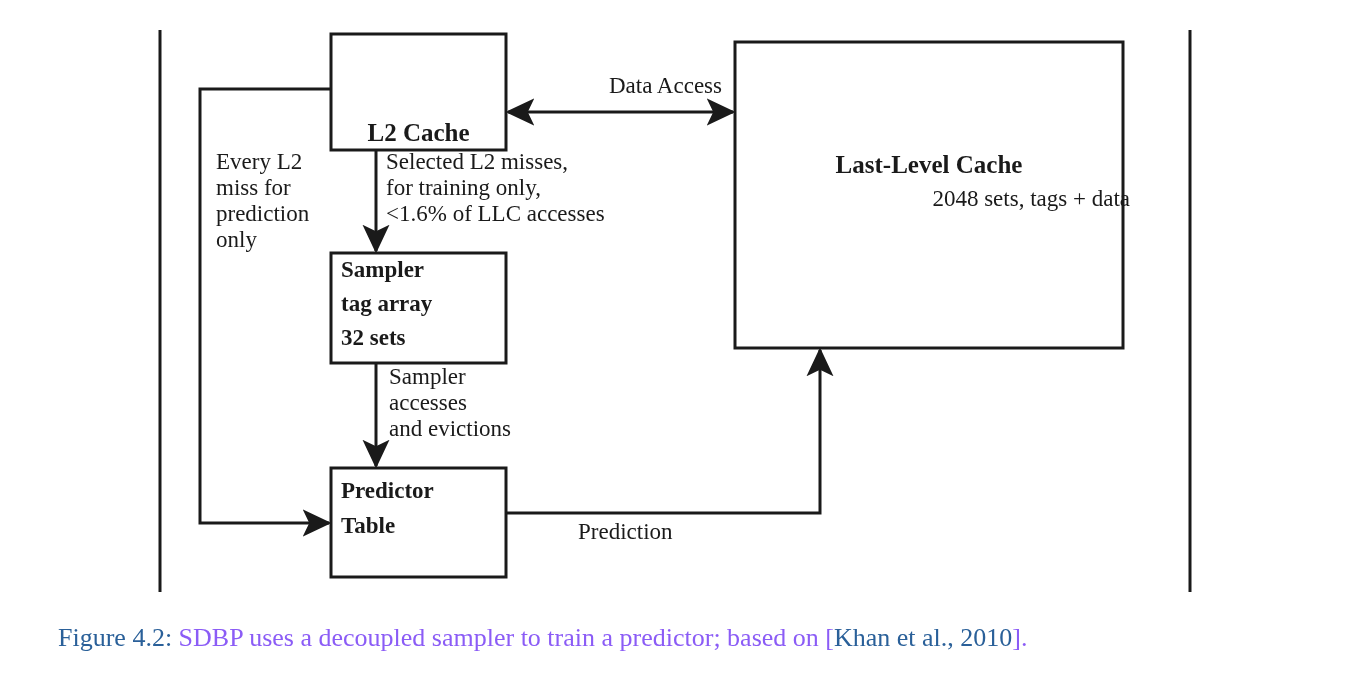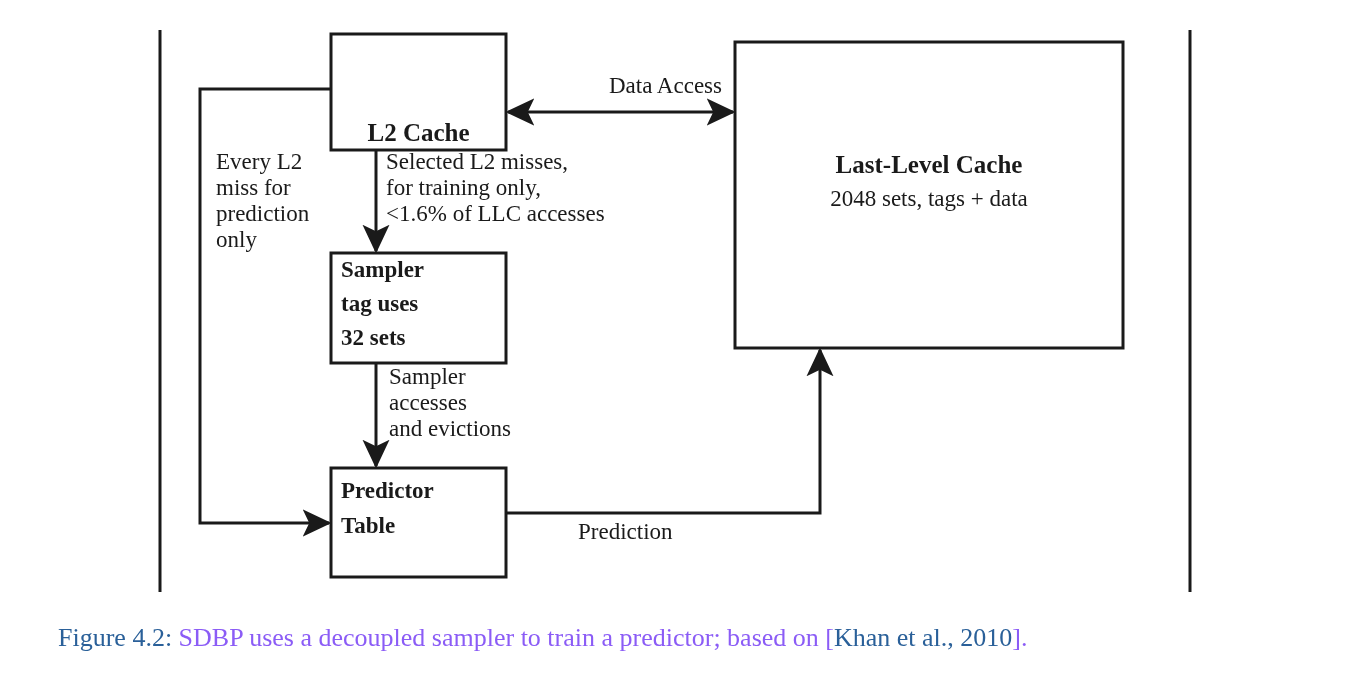--- a/index.html
+++ b/index.html
@@ -59,23 +59,24 @@
   
   #llc-title {
     left: 735px; top: 152px;
     width: 388px;
     text-align: center;
     font-size: 25px;
   }
   #llc-subtitle {
     left: 735px; top: 187px;
     width: 388px;
-    text-align: center;
+    text-align: right;
     font-size: 23px;
     font-weight: 400;
+    padding-left: 7px;
   }
 
   
   #sampler-line-1 { left: 341px; top: 258px; font-size: 23px; }
   #sampler-line-2 { left: 341px; top: 292px; font-size: 23px; }
   #sampler-line-3 { left: 341px; top: 326px; font-size: 23px; }
 
   
   #predictor-line-1 { left: 341px; top: 479px; font-size: 23px; }
   #predictor-line-2 { left: 341px; top: 514px; font-size: 23px; }
@@ -159,21 +160,21 @@
 
     <rect x="331" y="468" width="175" height="109" fill="#ffffff" stroke="#1a1a1a" stroke-width="3"></rect>
   </svg>
 
   <div class="dlabel serif-bold" id="l2-cache-label">L2 Cache</div>
 
   <div class="dlabel serif-bold" id="llc-title">Last-Level Cache</div>
   <div class="dlabel serif-reg" id="llc-subtitle">2048 sets, tags + data</div>
 
   <div class="dlabel serif-bold" id="sampler-line-1">Sampler</div>
-  <div class="dlabel serif-bold" id="sampler-line-2">tag uses</div>
+  <div class="dlabel serif-bold" id="sampler-line-2">tag array</div>
   <div class="dlabel serif-bold" id="sampler-line-3">32 sets</div>
 
   <div class="dlabel serif-bold" id="predictor-line-1">Predictor</div>
   <div class="dlabel serif-bold" id="predictor-line-2">Table</div>
 
   <div class="dlabel serif-reg" id="edge-data-access">Data Access</div>
 
   <div class="dlabel serif-reg" id="edge-every-l2">Every L2
 miss for
 prediction

